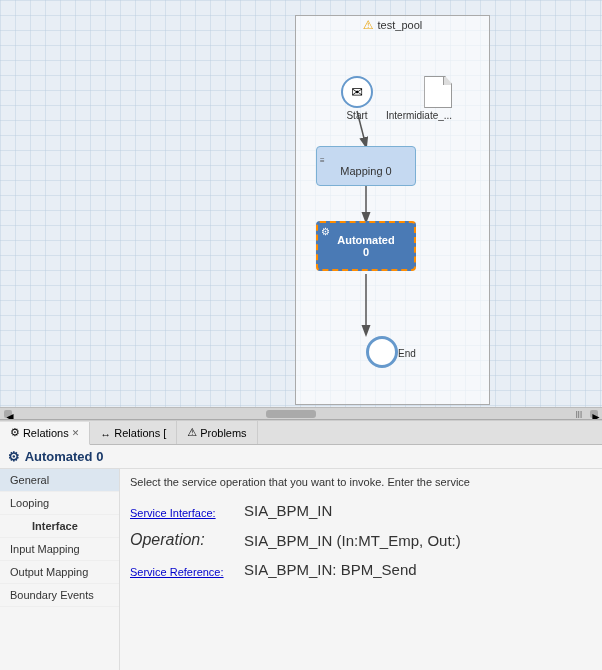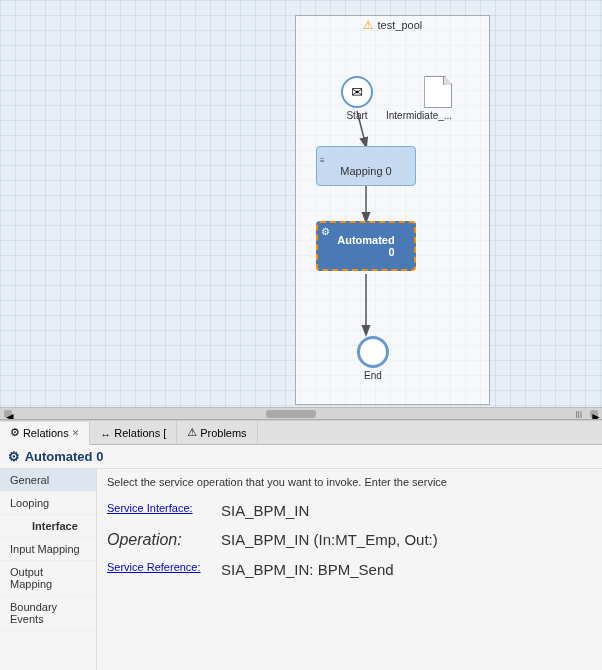--- a/index.html
+++ b/index.html
@@ -151,41 +151,41 @@
       background: #4a7ab5;
       border: 2px dashed #ff8c00;
       border-radius: 4px;
       display: flex;
       align-items: center;
       justify-content: center;
     }
     .task-automated-inner {
       display: flex;
       flex-direction: column;
-      align-items: flex-end;
+      align-items: center;
     }
     .task-automated .gear-icon {
       position: absolute;
       top: 3px;
       left: 3px;
       font-size: 10px;
       color: white;
     }
     .task-automated .task-label {
       color: white;
       font-weight: bold;
     }
 
     
     .end-event {
       position: absolute;
       top: 320px;
-      left: 61px;
-      display: flex;
-      flex-direction: column;
+      left: 70px;
+      display: flex;
+      flex-direction: row;
       align-items: center;
     }
     .end-circle {
       width: 32px;
       height: 32px;
       border-radius: 50%;
       border: 3px solid #6699cc;
       background: white;
     }
 
@@ -248,21 +248,21 @@
     }
 
     
     .properties-content {
       display: flex;
       flex: 1;
     }
 
     
     .nav-sidebar {
-      width: 97px;
+      width: 120px;
       border-right: 1px solid #ddd;
       display: flex;
       flex-direction: column;
     }
     .nav-item {
       padding: 5px 10px;
       font-size: 11px;
       cursor: pointer;
       border-bottom: 1px solid #eee;
       color: #333;
@@ -283,21 +283,21 @@
       gap: 12px;
       overflow: hidden;
     }
     .description-text {
       font-size: 11px;
       color: #333;
       line-height: 1.4;
     }
     .field-row {
       display: flex;
-      align-items: flex-start;
+      align-items: flex-end;
       gap: 4px;
     }
     .field-label {
       font-size: 11px;
       color: #0000cc;
       text-decoration: underline;
       cursor: pointer;
       min-width: 110px;
     }
     .field-label-plain {

